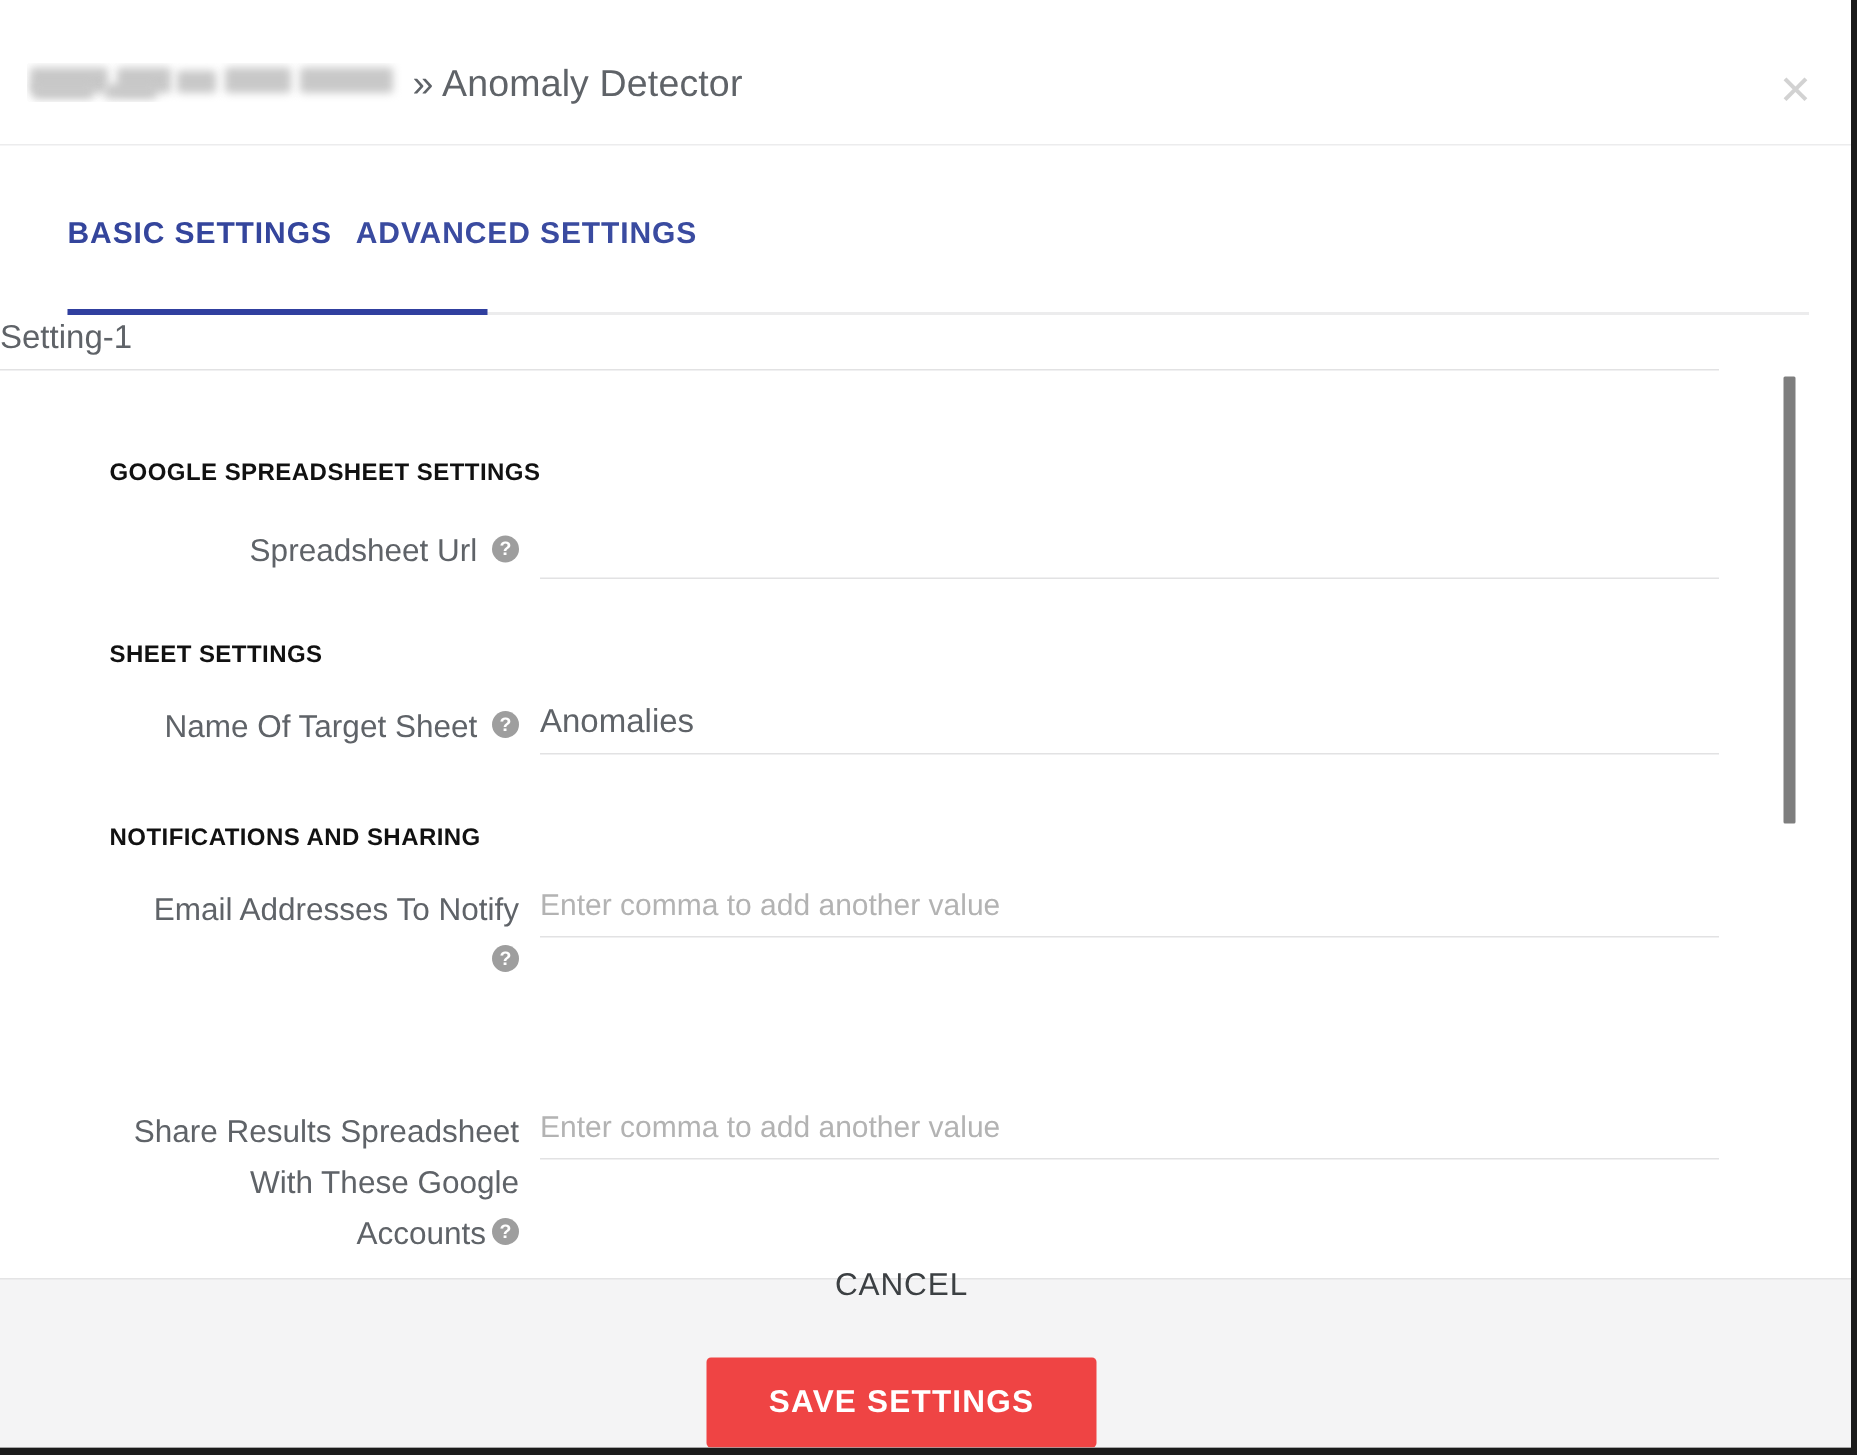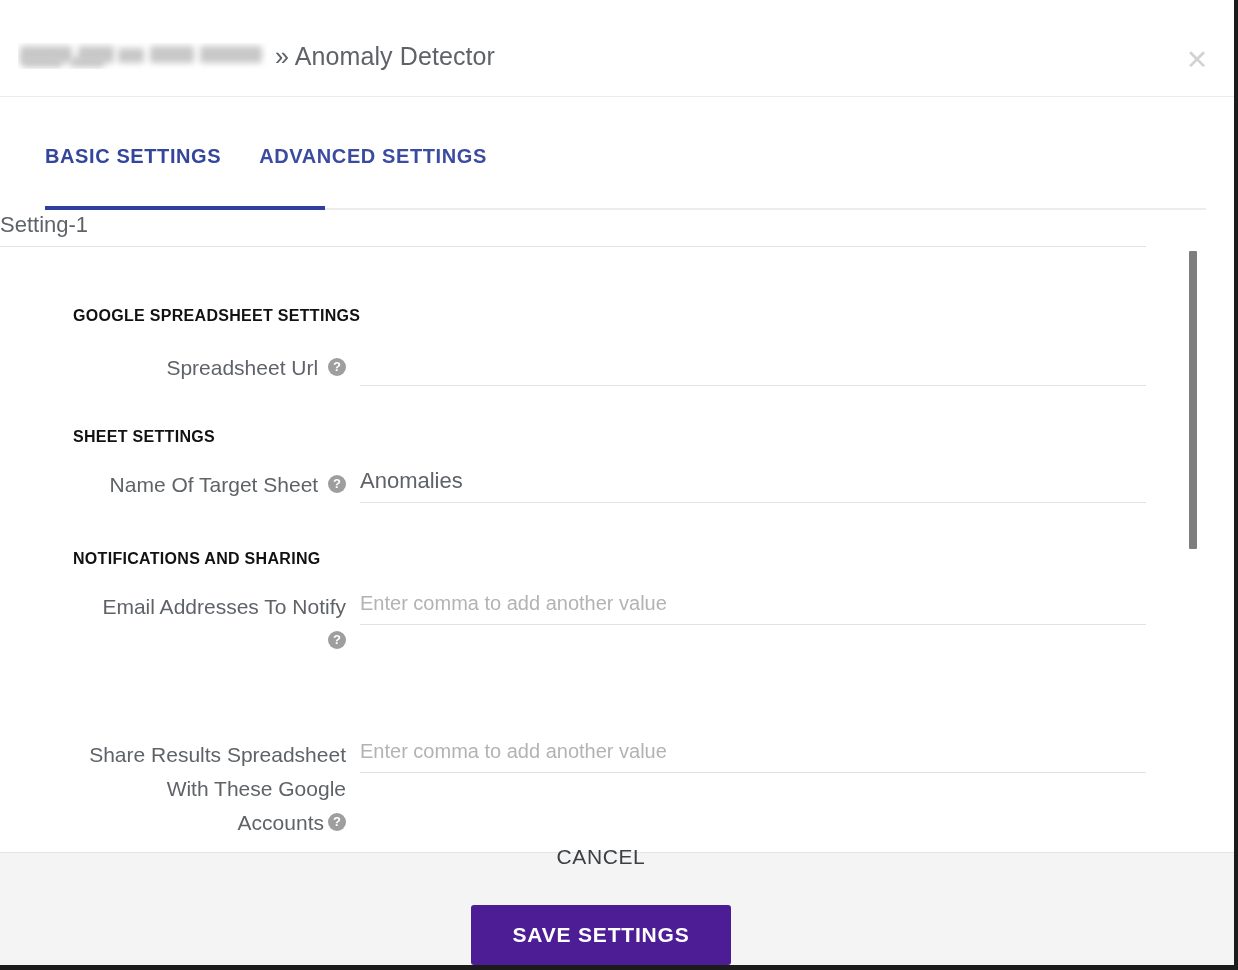--- a/index.html
+++ b/index.html
@@ -87,21 +87,21 @@
   .tabs-wrap {
     position: relative;
     padding-left: 45px;
     height: 113px;
     box-sizing: border-box;
   }
   .tabs {
     display: flex;
     align-items: flex-start;
     padding-top: 48px;
-    gap: 38px;
+    gap: 16px;
   }
   .tab {
     font-size: 20px;
     font-weight: bold;
     letter-spacing: 0.6px;
     color: #3a4ba0;
     cursor: pointer;
     padding-bottom: 8px;
     white-space: nowrap;
   }
@@ -250,21 +250,21 @@
     border: none;
     font-family: "Liberation Sans", sans-serif;
     font-size: 21px;
     font-weight: 400;
     color: #3c4043;
     letter-spacing: 0.6px;
     padding: 14px 22px;
     cursor: pointer;
   }
   .btn-save {
-    background: #4c1d95;
+    background: #ef4444;
     border: none;
     border-radius: 3px;
     color: #ffffff;
     font-family: "Liberation Sans", sans-serif;
     font-size: 21px;
     font-weight: bold;
     letter-spacing: 0.8px;
     padding: 18px 42px;
     cursor: pointer;
   }

